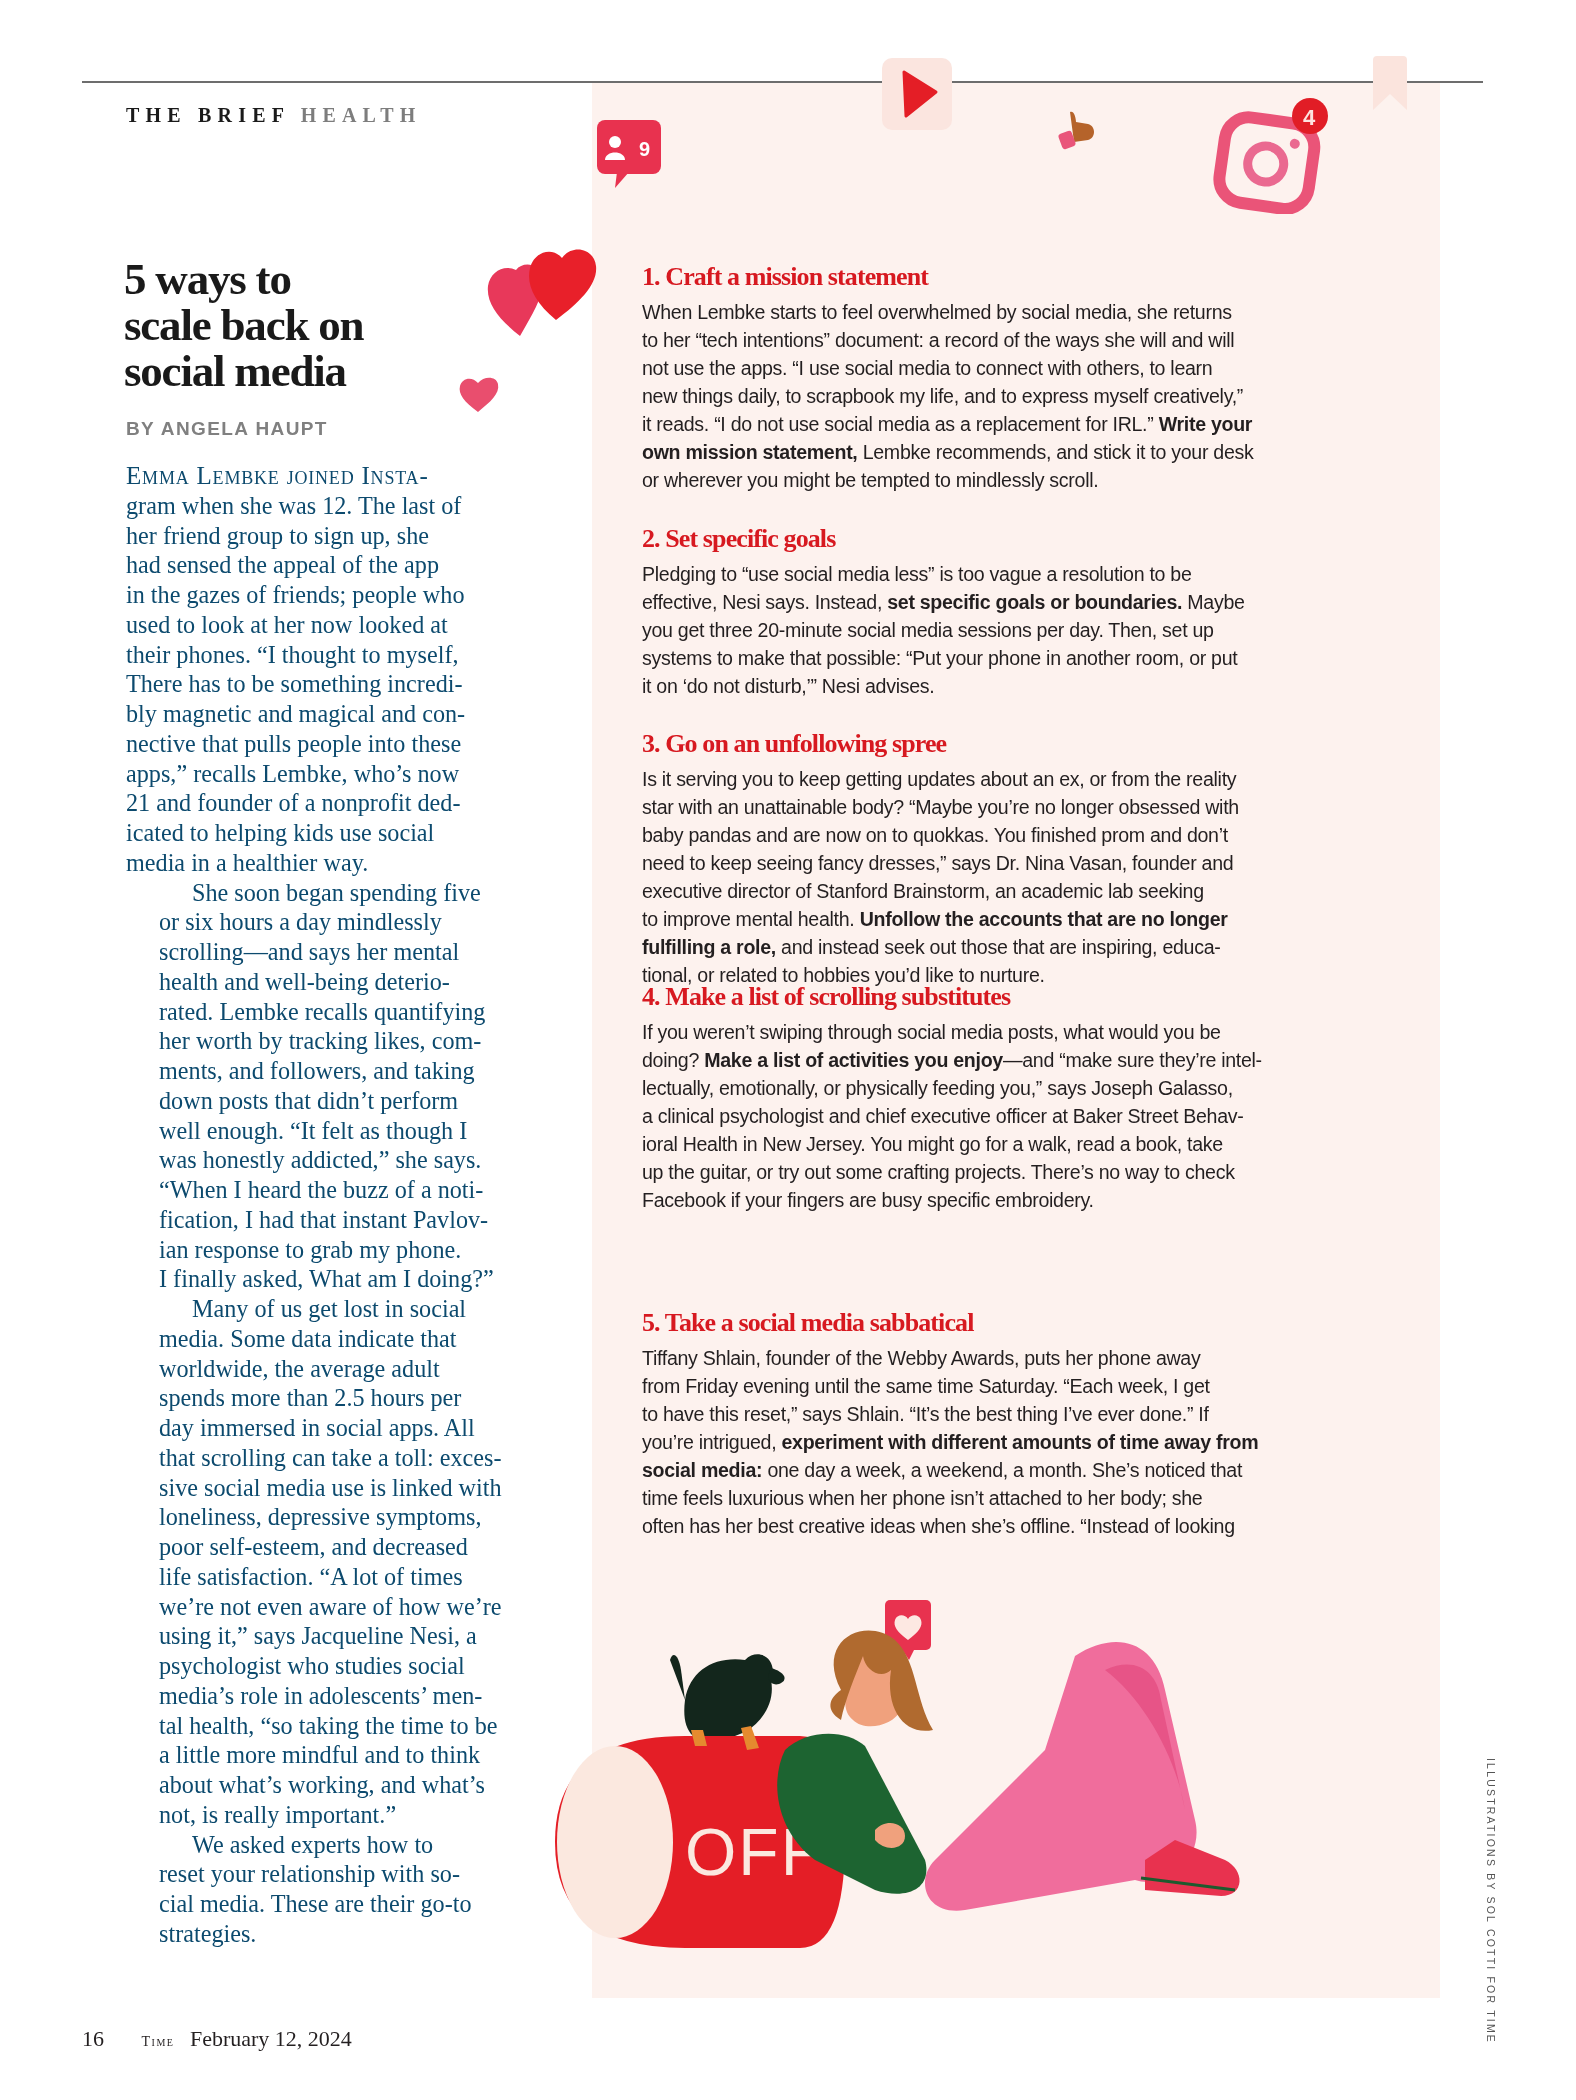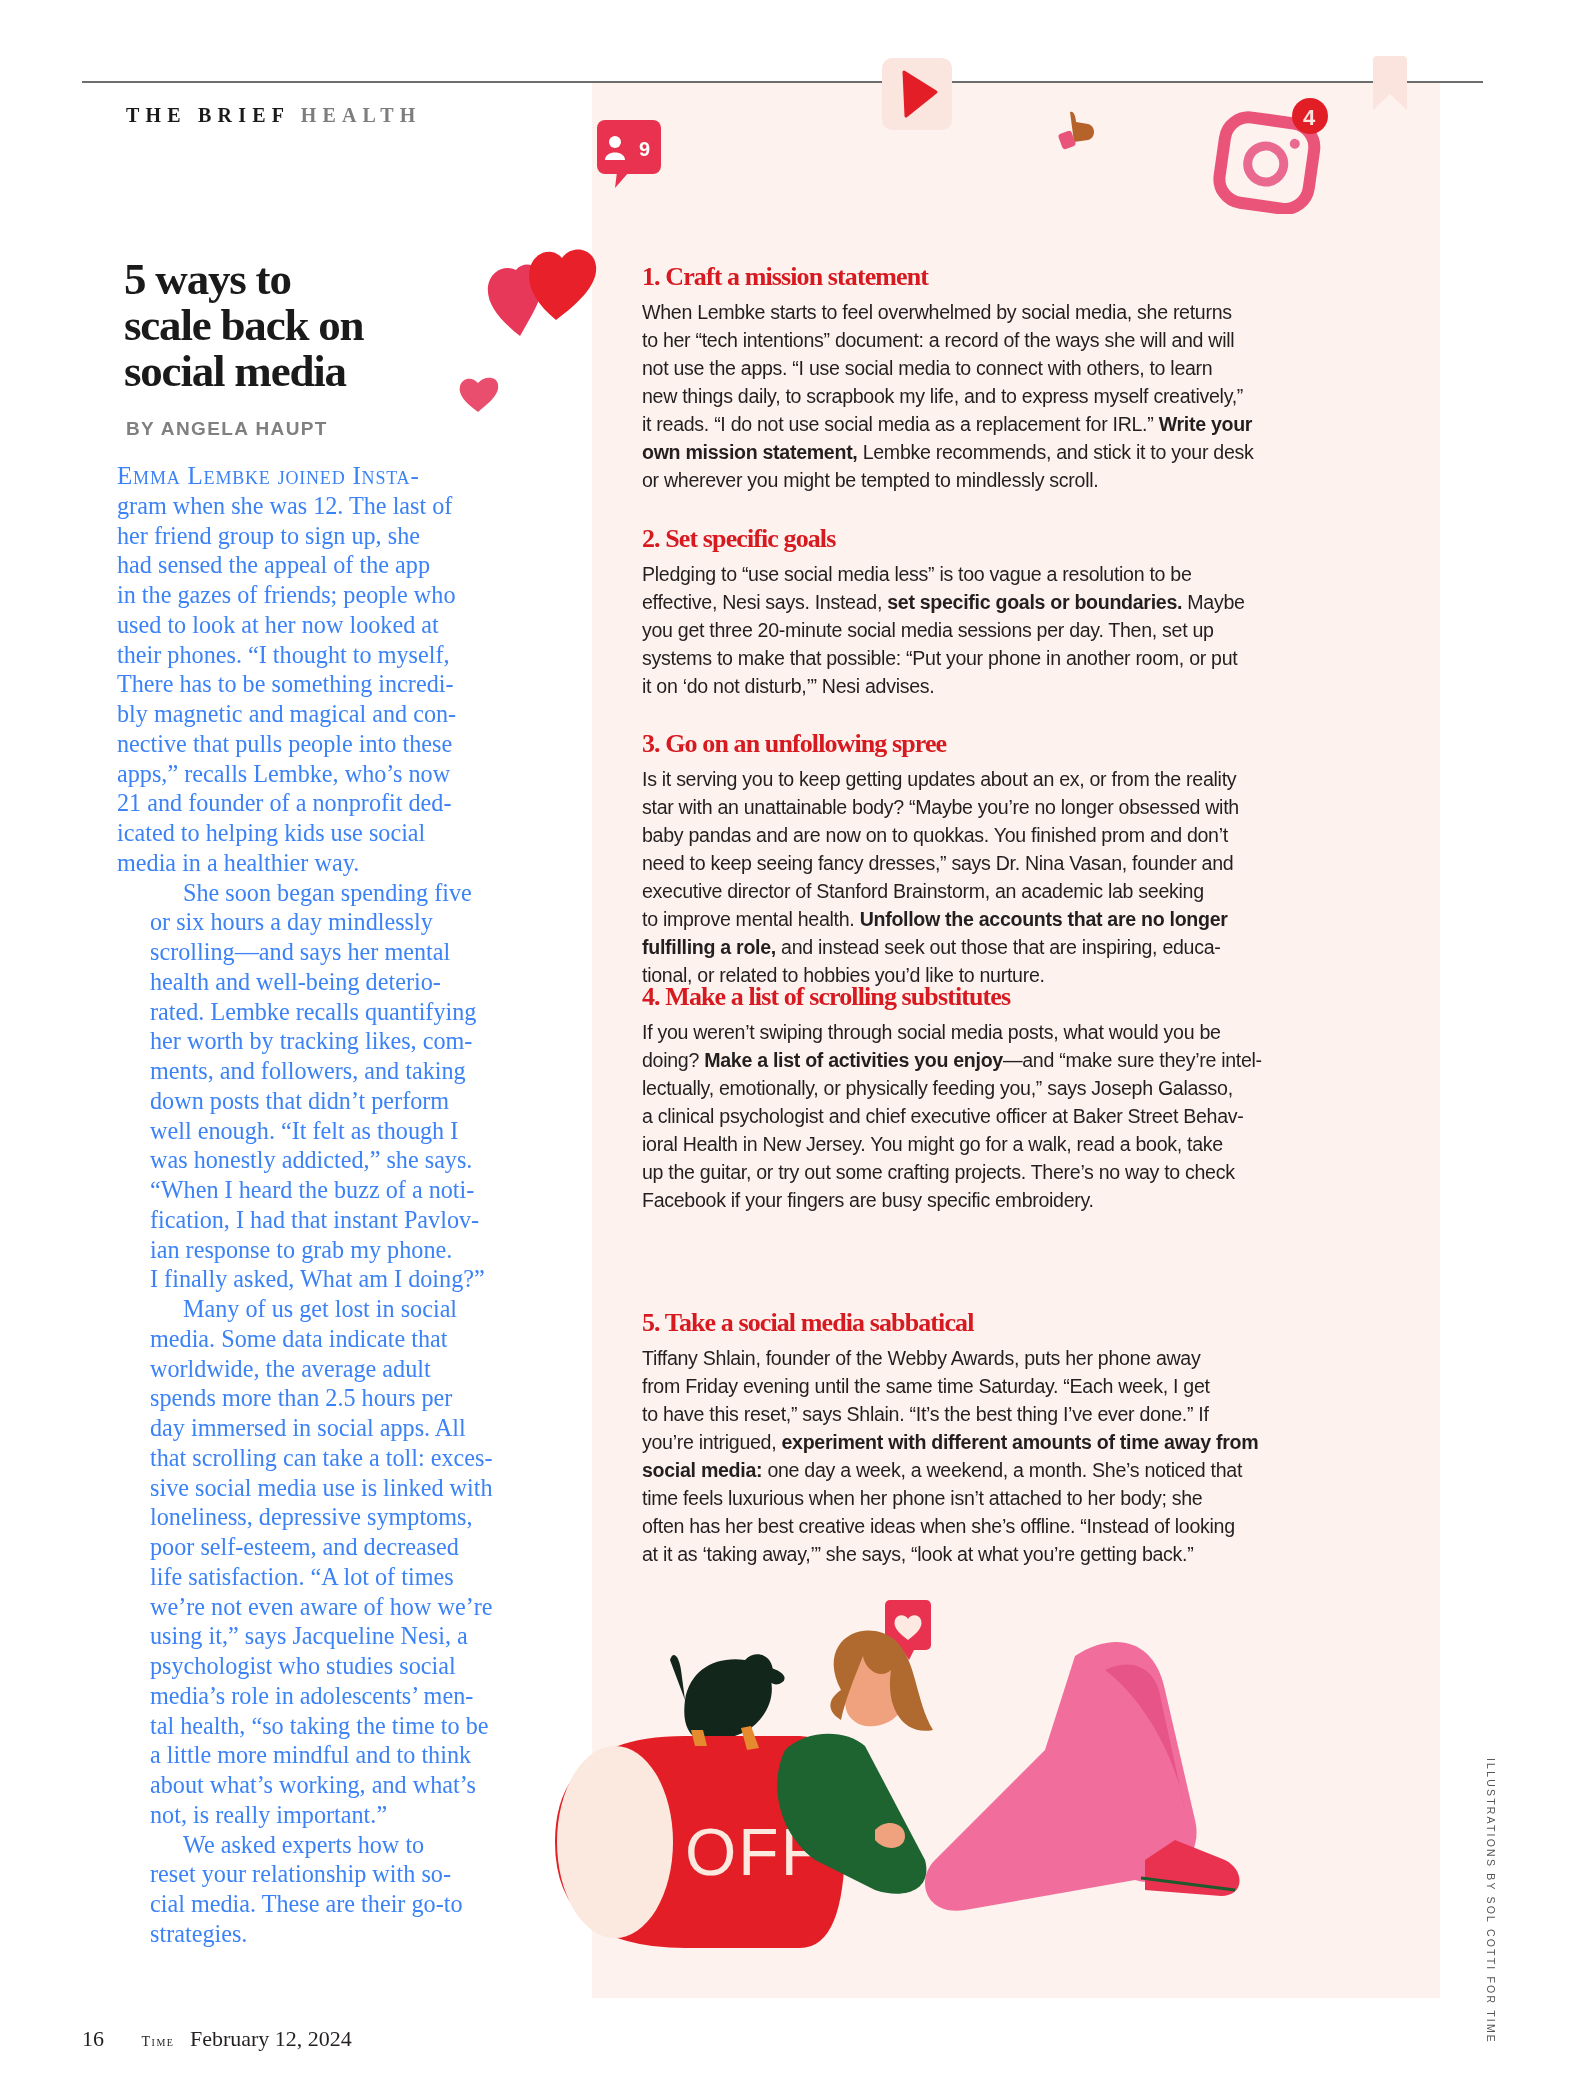--- a/index.html
+++ b/index.html
@@ -9,21 +9,21 @@
   .top-rule { position: absolute; left: 82px; top: 81px; width: 1401px; height: 2px; background: #6d6d6d; }
   .pink-panel { position: absolute; left: 592px; top: 83px; width: 848px; height: 1915px; background: #fdf2ee; }
 
   .kicker { position: absolute; left: 126px; top: 104px; font-family: Liberation Serif, serif; font-weight: 700; font-size: 20px; letter-spacing: 6.2px; }
   .kicker .k1 { color: #1a1a1a; }
   .kicker .k2 { color: #7d7d7d; }
 
   .headline { position: absolute; left: 124px; top: 256px; width: 400px; font-family: "Liberation Serif", serif; font-weight: 700; font-size: 45px; line-height: 46px; letter-spacing: -1.2px; color: #1a1a1a; }
   .byline { position: absolute; left: 126px; top: 418px; font-family: "Liberation Sans", sans-serif; font-weight: 700; font-size: 19px; letter-spacing: 1.4px; color: #808080; }
 
-  .left-body { position: absolute; left: 117px; top: 461px; width: 406px; font-family: "Liberation Serif", serif; font-size: 24.2px; line-height: 29.75px; color: #3b82f6; }
+  .left-body { position: absolute; left: 126px; top: 461px; width: 406px; font-family: "Liberation Serif", serif; font-size: 24.2px; line-height: 29.75px; color: #0c4a6e; }
   .left-body p { margin: 0; }
   .left-body p + p { text-indent: 33px; }
   .left-body .lead-caps { font-variant: small-caps; letter-spacing: 0.8px; font-size: 25px; }
   .left-body .line { display: block; white-space: nowrap; }
 
   .right-col { position: absolute; left: 642px; top: 262px; width: 748px; }
   .section { margin-bottom: 0; }
   .section h2 { font-family: "Liberation Serif", serif; font-weight: 700; font-size: 26px; line-height: 30px; color: #d71920; letter-spacing: -0.9px; margin-bottom: 6px; }
   .section .body { font-family: "Liberation Sans", sans-serif; font-size: 19.6px; line-height: 28px; color: #231f20; letter-spacing: -0.3px; }
   .section .body .line { display: block; white-space: nowrap; }
@@ -173,21 +173,20 @@
     <div class="section" id="sec-5">
       <h2>5. Take a social media sabbatical</h2>
       <div class="body">
         <span class="line"><span>Tiffany Shlain, founder of the Webby Awards, puts her phone away</span></span>
         <span class="line"><span>from Friday evening until the same time Saturday. “Each week, I get</span></span>
         <span class="line"><span>to have this reset,” says Shlain. “It’s the best thing I’ve ever done.” If</span></span>
         <span class="line"><span>you’re intrigued, </span><b>experiment with different amounts of time away from</b></span>
         <span class="line"><b>social media:</b><span> one day a week, a weekend, a month. She’s noticed that</span></span>
         <span class="line"><span>time feels luxurious when her phone isn’t attached to her body; she</span></span>
         <span class="line"><span>often has her best creative ideas when she’s offline. “Instead of looking</span></span>
-        <span class="line"><span>at it as ‘taking away,’” she says, “look at what you’re getting back.”</span></span>
       </div>
     </div>
   </div>
 
 <svg class="deco" style="left:482px; top:232px;" width="120" height="110" viewBox="0 0 120 110">
   <path d="M38 104 C18 88 4 72 6 54 C8 40 22 32 34 38 C40 30 56 30 60 44 C64 60 52 80 38 104 Z" fill="#e8385a"></path>
   <path d="M74 88 C52 70 44 52 48 36 C52 20 70 14 80 26 C90 12 112 16 114 34 C116 52 98 70 74 88 Z" fill="#e8202a"></path>
 </svg>
 <svg class="deco" style="left:458px; top:374px;" width="44" height="40" viewBox="0 0 44 40">
   <path d="M20 38 C6 28 0 20 2 12 C4 4 14 2 20 9 C26 2 38 2 40 10 C42 20 32 28 20 38 Z" fill="#e94e6e"></path>

